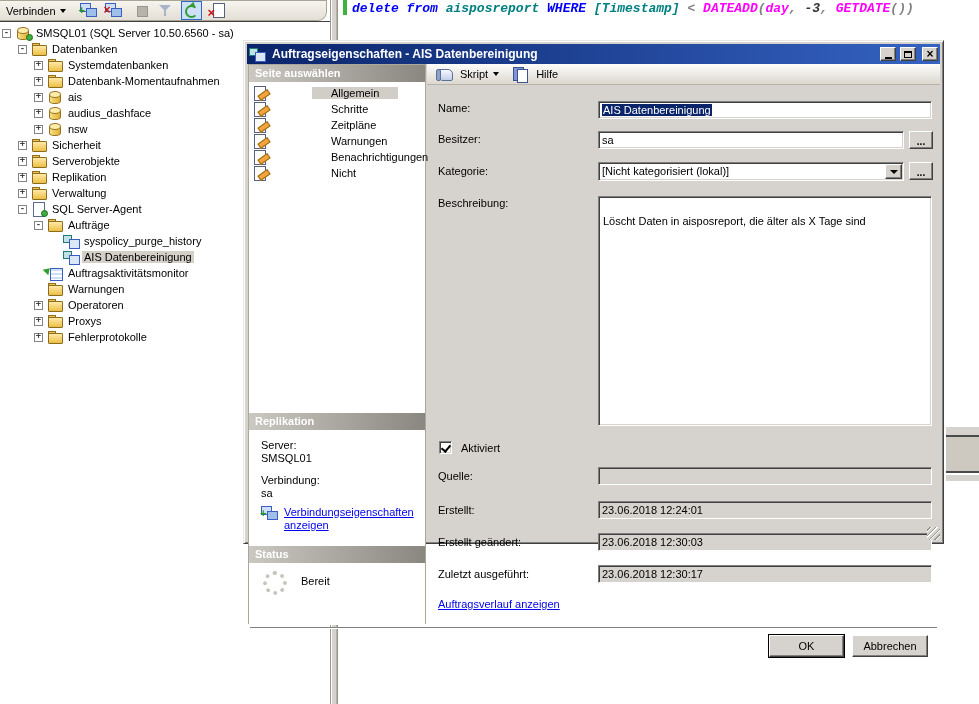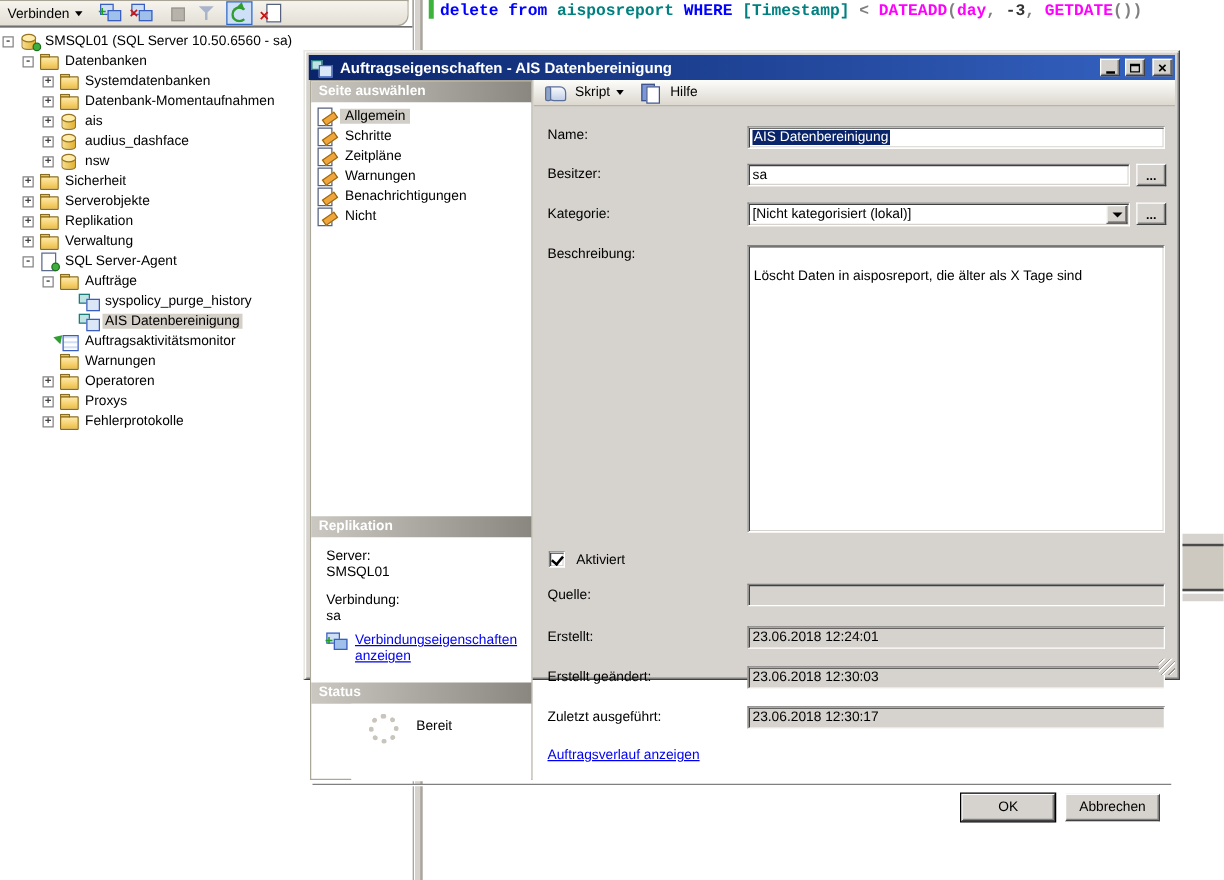--- a/index.html
+++ b/index.html
@@ -12,21 +12,21 @@
             border-bottom:1px solid #fff; border-right:1px solid #fff;
             box-shadow: inset 1px 1px 0 #404040, inset -1px -1px 0 #d6d3ce; background:#fff; }
   .raised { background:#d6d3ce; border-top:1px solid #fff; border-left:1px solid #fff;
             border-bottom:1px solid #404040; border-right:1px solid #404040;
             box-shadow: inset -1px -1px 0 #808080; }
 
   
   #editor-area { position:absolute; left:338px; top:0; width:641px; height:704px; background:#fff; }
   #change-bar { position:absolute; left:5px; top:0; width:4px; height:15px; background:#3cb43c; }
   #sql-line { position:absolute; left:14px; top:1px; white-space:pre;
-              font-family:"Liberation Mono", monospace; font-weight:bold; font-size:13px; }
+              font-family:"Liberation Mono", monospace; font-weight:bold; font-size:13px;font-style:italic; }
   .rband { position:absolute; left:946px; width:33px; }
   #rband1 { top:427px; height:8px;  background:#d6d3ce; }
   #rband2 { top:435px; height:38px; background:#cdc9c1; border-top:2px solid #4a4a4a; border-bottom:2px solid #4a4a4a; }
   #rband3 { top:475px; height:6px;  background:#d6d3ce; }
 
   
   #oe-toolbar { position:absolute; left:0; top:0; width:327px; height:21px;
       background:linear-gradient(#f6f4ee,#e3dfd5); border:1px solid #a9a596; border-left:none;
       border-radius:0 0 9px 0; display:flex; align-items:center; font-size:11px; z-index:3; }
   #verbinden { display:flex; align-items:center; gap:4px; padding:0 6px; height:100%; }
@@ -106,28 +106,28 @@
   .glyph-min { width:7px; height:2px; background:#000; margin-top:7px; }
   .glyph-max { width:8px; height:7px; border:1px solid #000; border-top:2px solid #000; }
   .glyph-close { font:bold 12px/12px "Liberation Sans",sans-serif; color:#000; }
   #dlg-body { position:absolute; left:3px; top:23px; right:3px; bottom:3px; font-size:11px; }
 
   .panel-header { height:17px; background:linear-gradient(90deg,#cbc8c1,#8a8780); color:#fff;
       font-weight:bold; font-size:11px; line-height:17px; padding-left:6px; }
   #left-panel { position:absolute; left:1px; top:0; width:178px; height:560px; border:1px solid #aca899; background:#fff; }
   #pages-list { height:331px; background:#fff; padding-top:3px; }
   .page-row { display:flex; align-items:center; height:16px; padding-left:4px; }
-  .page-row .plabel { padding:0 4px; }
+  .page-row .plabel { padding:0 19px;margin-left:40px; }
   .page-row .plabel.selected { background:#d1cec7; }
   #conn-area { height:116px; background:#fff; padding:9px 0 0 12px; line-height:13px; }
   #conn-area .spacer { height:9px; }
   #conn-link-row { display:flex; margin-top:6px; gap:4px; }
   a.dlg-link { color:#0000ee; text-decoration:underline; }
   #conn-link { display:inline-block; width:118px; }
-  #status-area { height:62px; background:#fff; display:flex; align-items:flex-start; padding:8px 0 0 14px; gap:14px;margin-left:32px; }
+  #status-area { height:62px; background:#fff; display:flex; align-items:flex-start; padding:8px 0 0 14px; gap:14px; }
   #spinner { width:24px; height:24px; border:4px dotted #c9c5bd; border-radius:50%; flex:none; }
   #status-text { margin-top:4px; }
 
   #dlg-toolbar { position:absolute; left:180px; right:0; top:0; height:21px;
       background:linear-gradient(#fdfdfb,#dcd8cf); border-bottom:1px solid #b8b4ab;
       display:flex; align-items:center; gap:5px; padding-left:9px; }
   #dlg-toolbar .lbl { font-size:11px; }
 
   .fld-label { position:absolute; white-space:nowrap; }
   .tfield { position:absolute; height:18px; line-height:14px; padding:1px 3px; font-size:11px; overflow:hidden; white-space:nowrap; }

